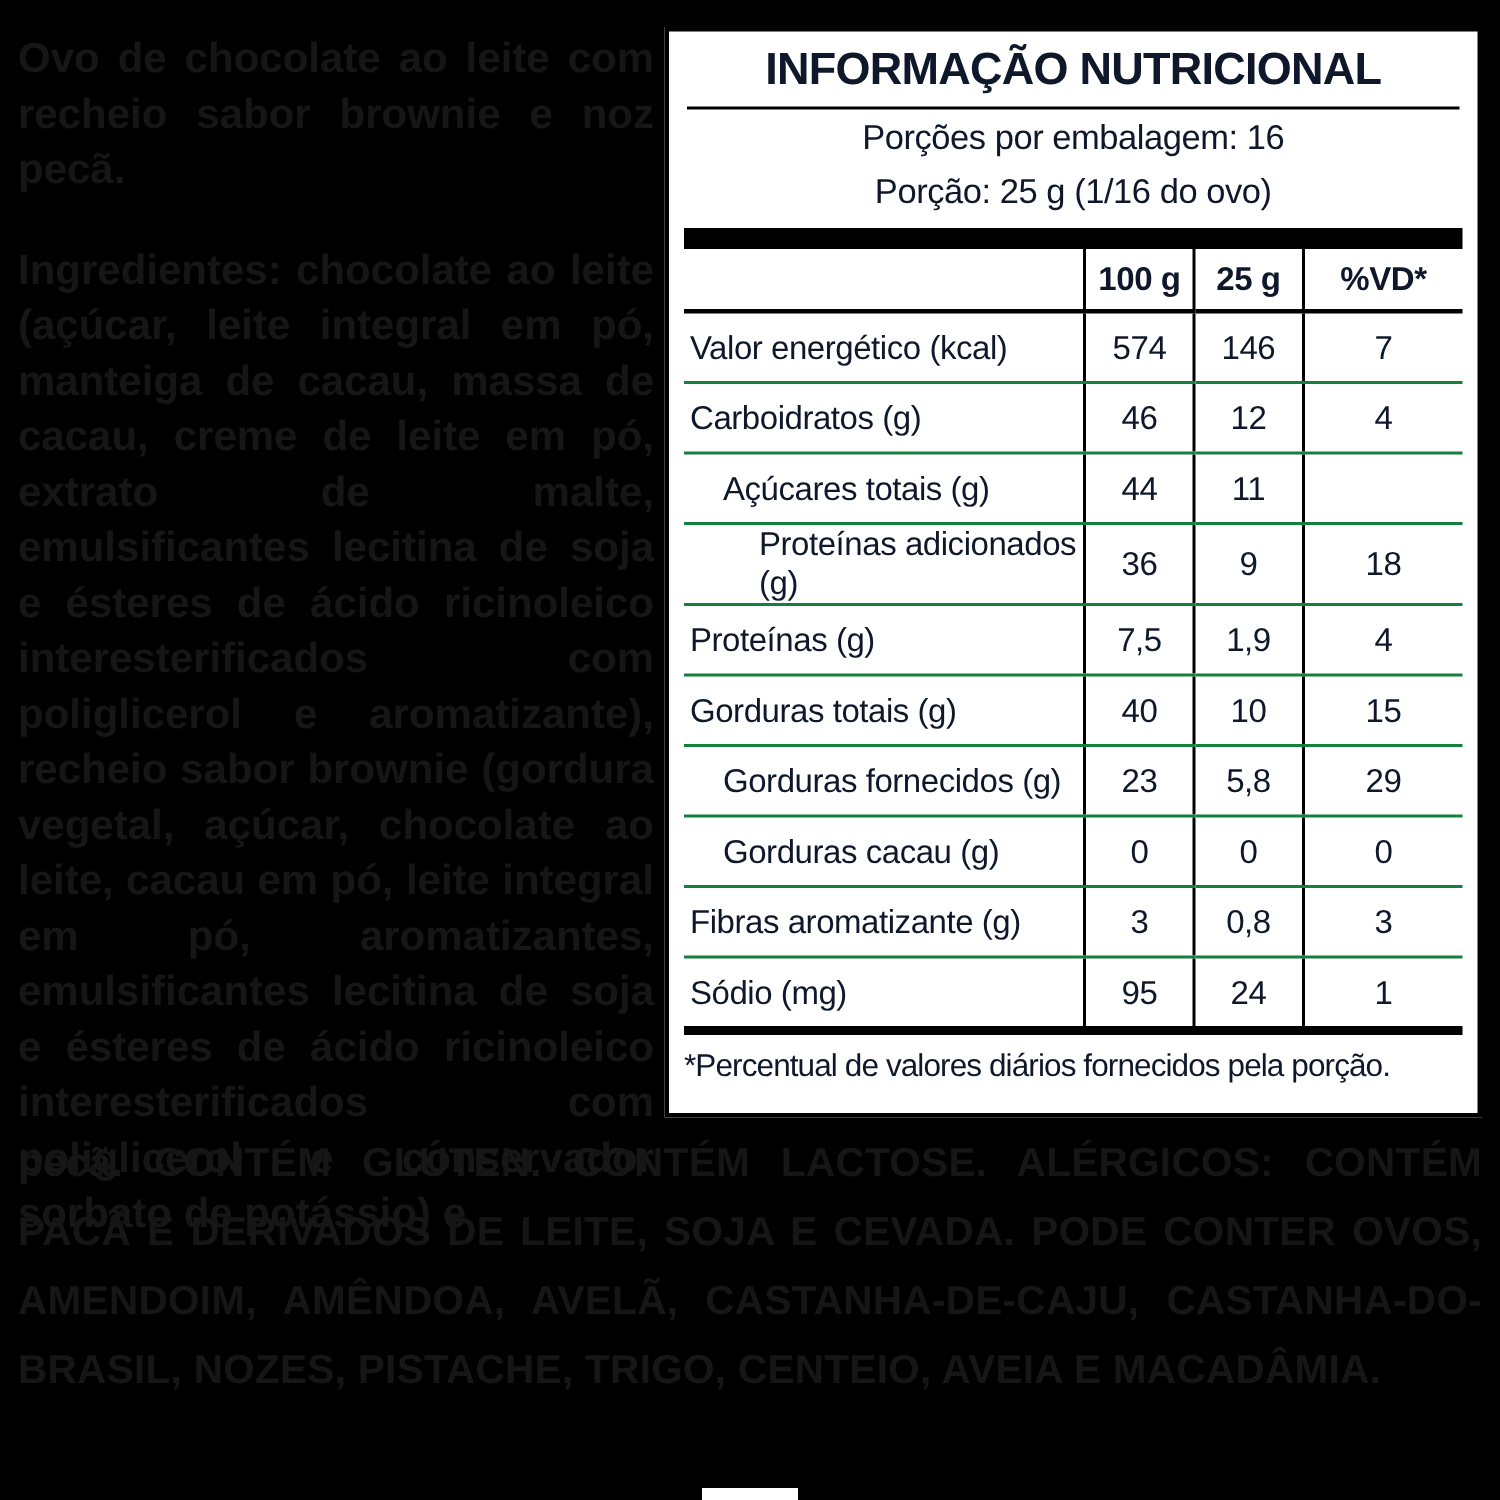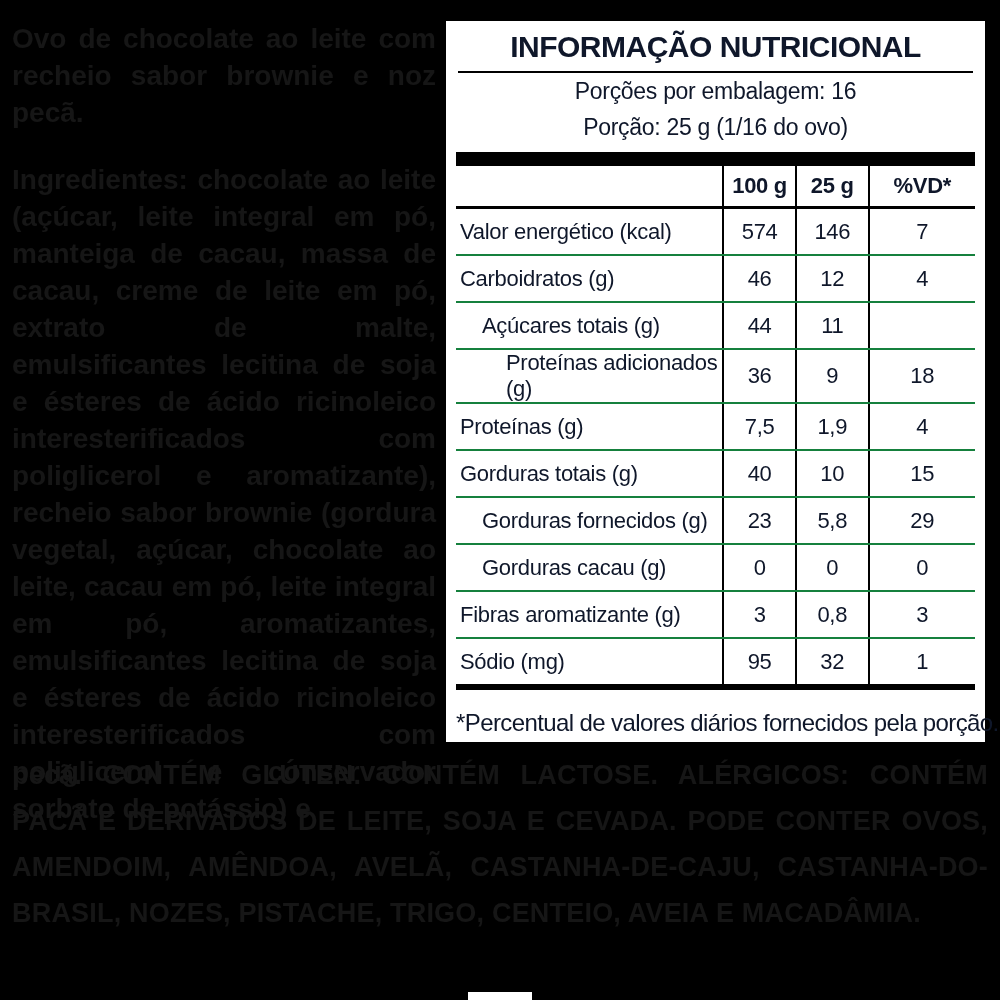--- a/index.html
+++ b/index.html
@@ -51,22 +51,22 @@
     border-bottom:3px solid #000;
   }
   tbody td{height:45px;border-bottom:2px solid #15803d;}
   tbody tr:last-child td{border-bottom:none;margin-top:38px;}
   .col-num{width:14%;border-left:2px solid #000;text-align:center;}
   .col-vd{width:20.5%;border-left:2px solid #000;text-align:center;}
   td.lbl{text-align:left;padding-left:4px;}
   td.lbl.ind1{padding-left:26px;}
   td.lbl.ind2{padding-left:50px;}
   #footnote{
-    font-size:24px;line-height:34px;letter-spacing:-0.6px;
-    padding-top:16px;white-space:nowrap;
+    font-size:21px;line-height:34px;letter-spacing:-0.6px;
+    padding-top:4px;white-space:nowrap;
   }
   #bottom-mark{
     position:absolute;left:468px;top:992px;width:64px;height:8px;background:#fff;
   }
 </style>
 </head>
 <body>
 
 <div id="left-col" class="hidden-text">
   <p id="desc">Ovo de chocolate ao leite com recheio sabor brownie e noz pecã.</p>
@@ -139,21 +139,21 @@
         </tr>
         <tr>
           <td class="lbl ind0">Fibras aromatizante (g)</td>
           <td class="col-num">3</td>
           <td class="col-num">0,8</td>
           <td class="col-vd">3</td>
         </tr>
         <tr>
           <td class="lbl ind0">Sódio (mg)</td>
           <td class="col-num">95</td>
-          <td class="col-num">32</td>
+          <td class="col-num">24</td>
           <td class="col-vd">1</td>
         </tr>
       </tbody>
   </table>
   <div id="footnote">*Percentual de valores diários fornecidos pela porção.</div>
 </div>
 
 <div id="allergens" class="hidden-text">pecã. CONTÉM GLÚTEN. CONTÉM LACTOSE. ALÉRGICOS: CONTÉM PACÃ E DERIVADOS DE LEITE, SOJA E CEVADA. PODE CONTER OVOS, AMENDOIM, AMÊNDOA, AVELÃ, CASTANHA-DE-CAJU, CASTANHA-DO-BRASIL, NOZES, PISTACHE, TRIGO, CENTEIO, AVEIA E MACADÂMIA.</div>
 
 <div id="bottom-mark"></div>

